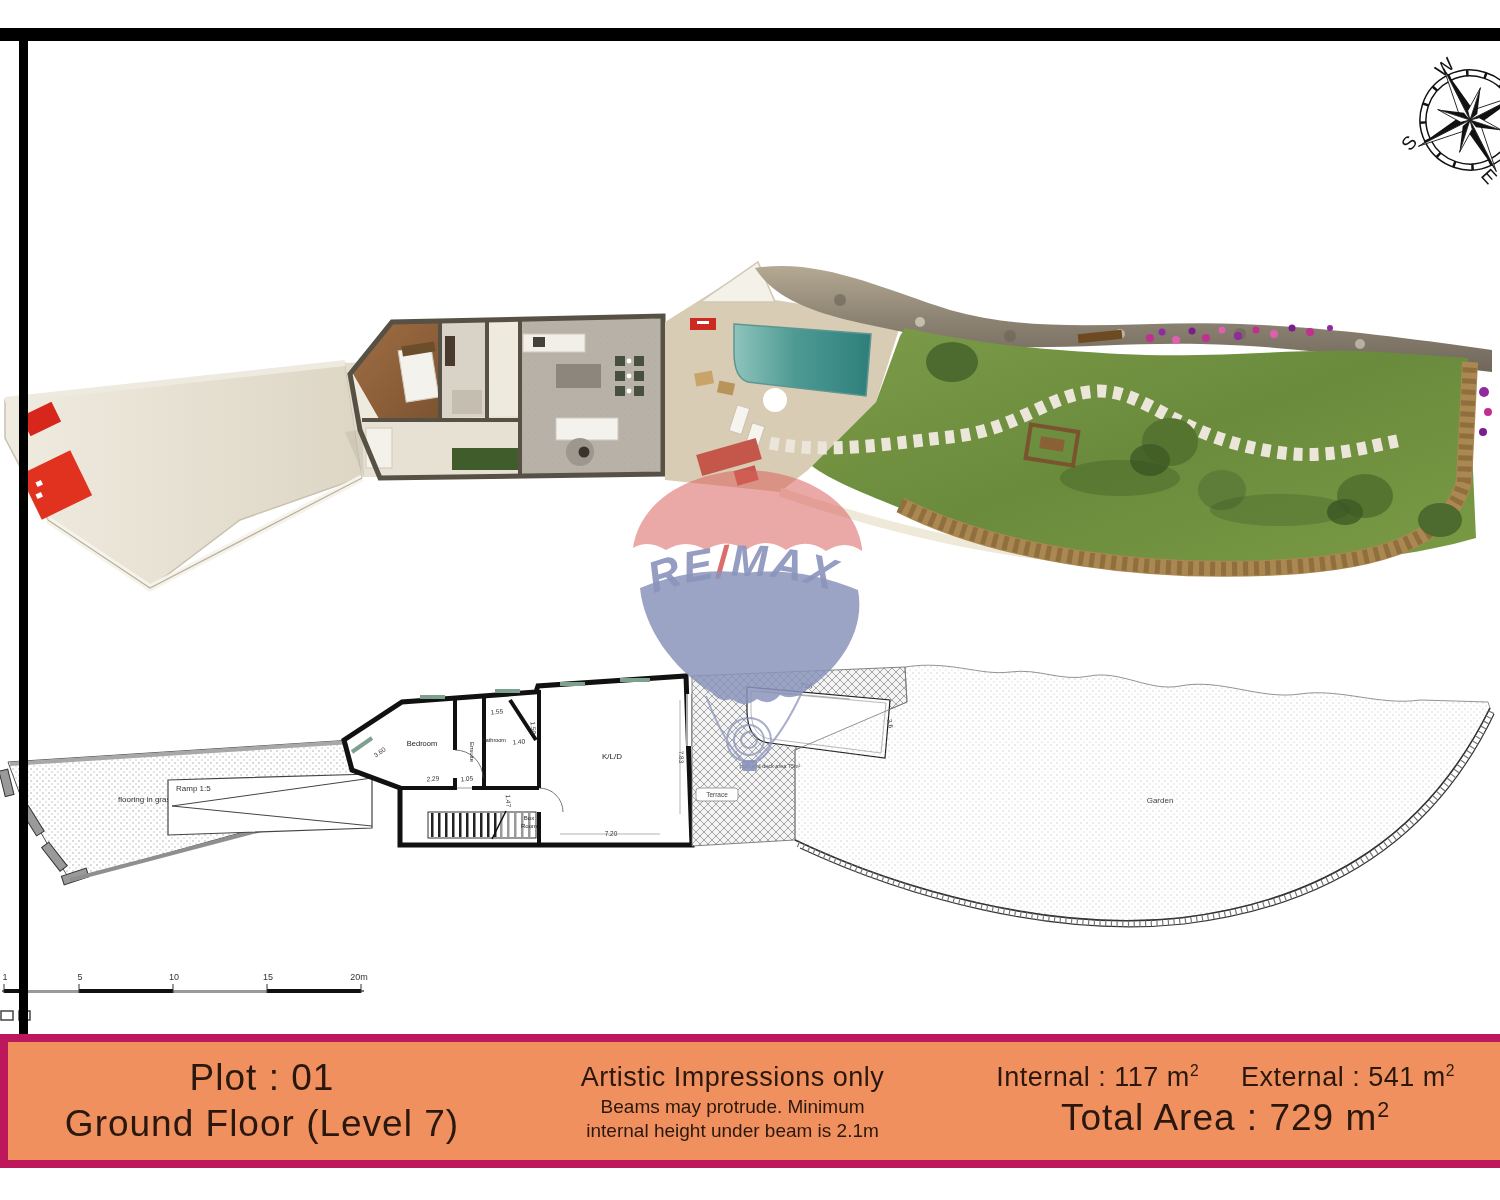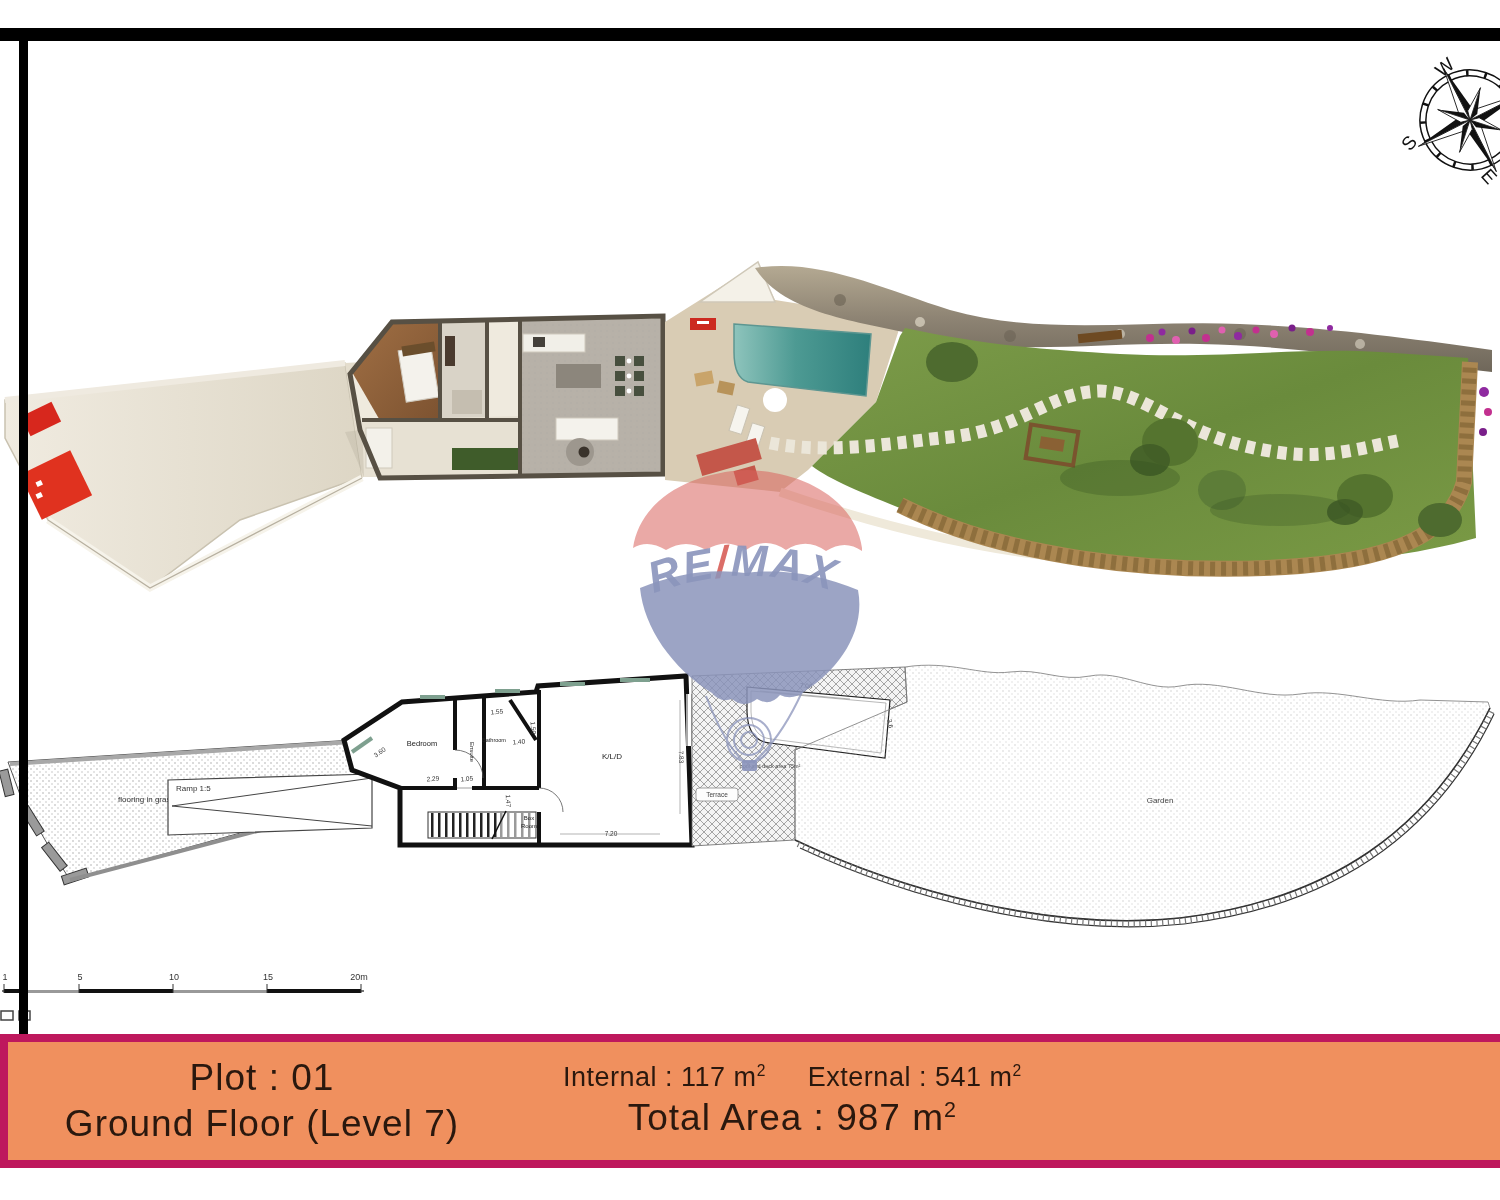--- a/index.html
+++ b/index.html
@@ -383,19 +383,24 @@
       </g>
     </g>
   </svg>
 
   
   <div class="footer">
     <div class="fcol left">
       <div class="big">Plot : 01</div>
       <div class="big">Ground Floor (Level 7)</div>
     </div>
+    <div class="fcol mid">
+      <div class="med">Artistic Impressions only</div>
+      <div class="small">Beams may protrude. Minimum</div>
+      <div class="small">internal height under beam is 2.1m</div>
+    </div>
     <div class="fcol right">
       <div class="med"><span>Internal : 117 m</span><sup>2</sup><span class="gap"></span><span>External : 541 m</span><sup>2</sup></div>
-      <div class="big"><span>Total Area : 987 m</span><sup>2</sup></div>
+      <div class="big"><span>Total Area : 729 m</span><sup>2</sup></div>
     </div>
   </div>
 
 </div>
 
 </body></html>

